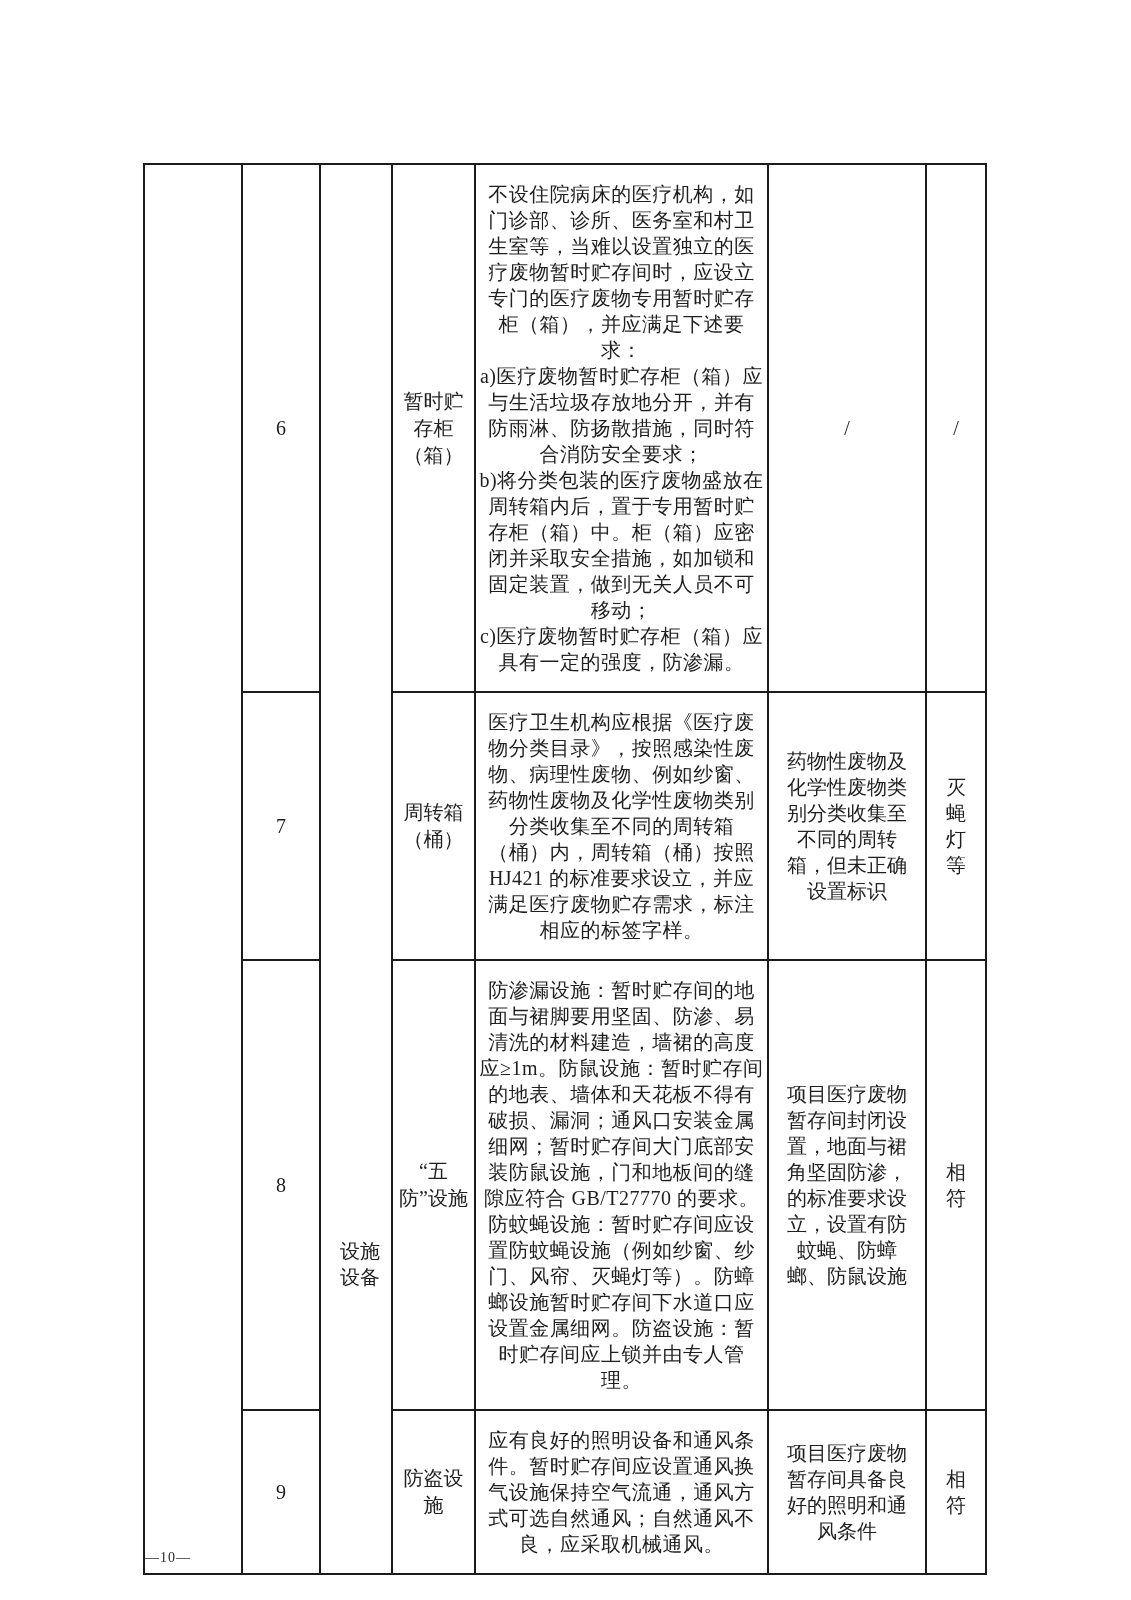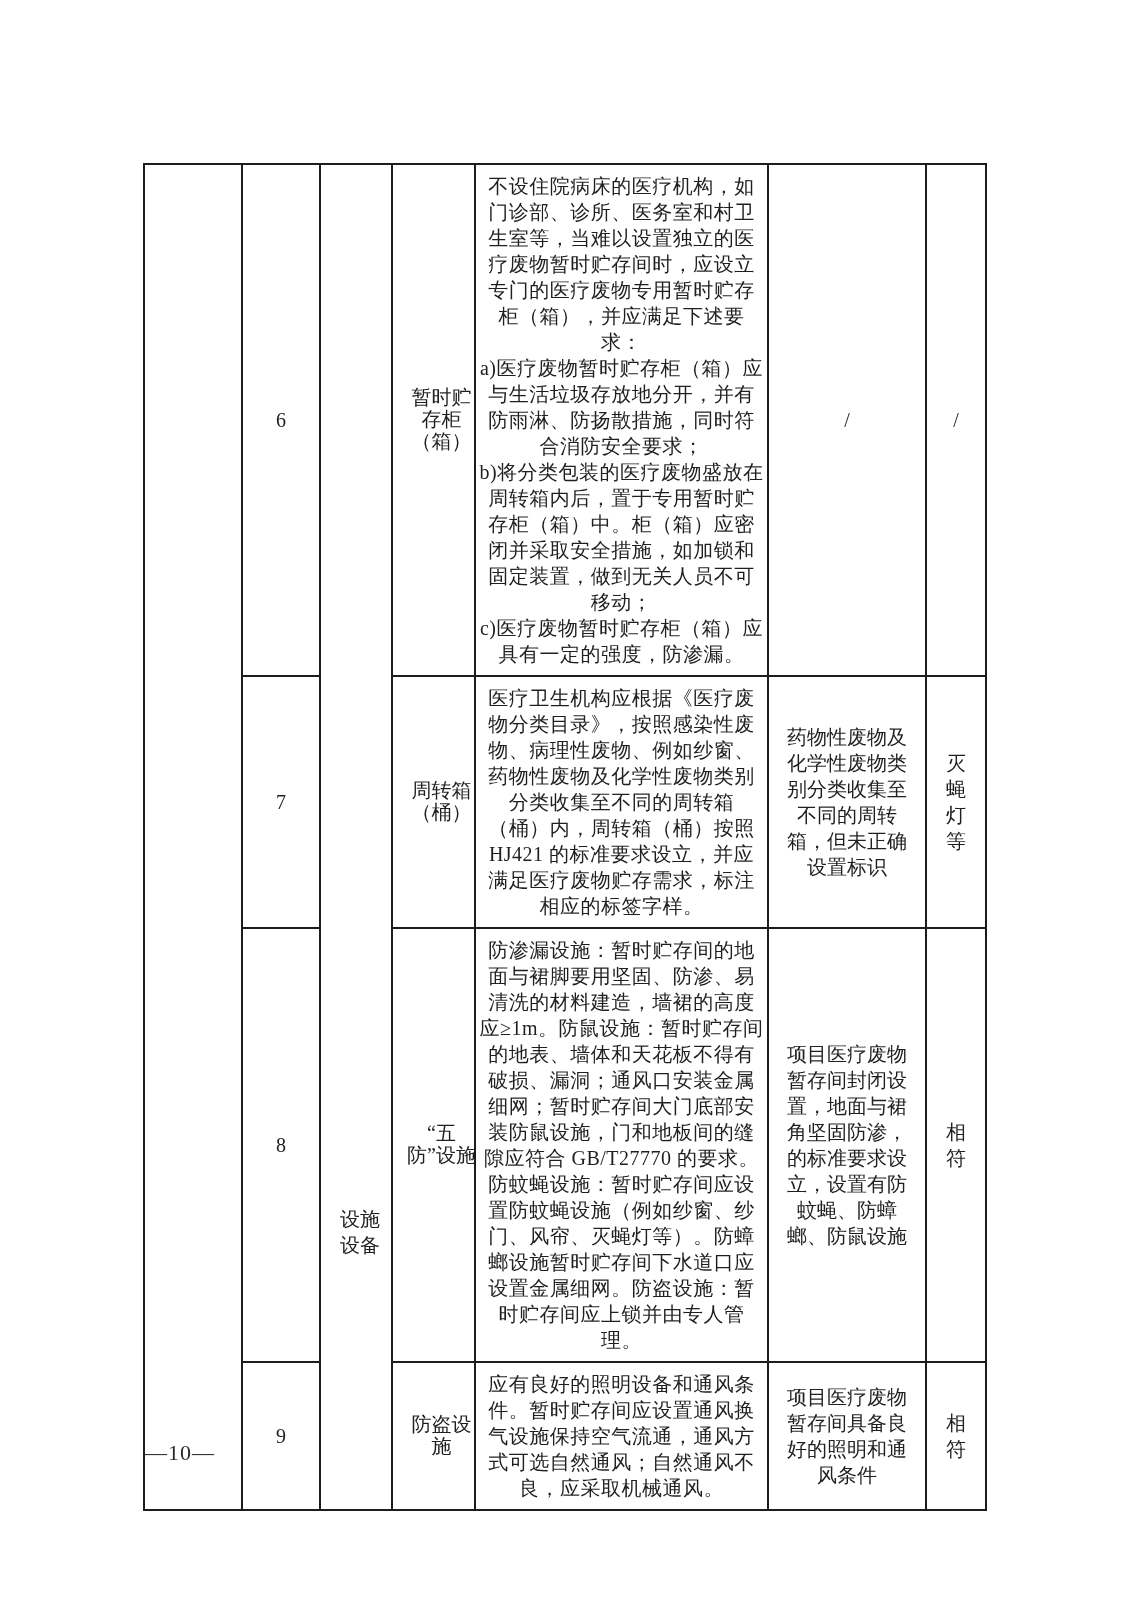--- a/index.html
+++ b/index.html
@@ -54,27 +54,26 @@
     display: inline-block;
     width: 2em;
     line-height: 26px;
     word-break: break-all;
   }
 
   td.c-item { padding: 0 4px; }
   .item-text {
     display: inline-block;
     width: 100%;
-    line-height: 22px;
+    line-height: 27px;
     word-break: break-all;
-    margin-left: 8px;
   }
 
   td.c-req {
-    padding: 8px 3px;
+    padding: 16px 3px;
     white-space: pre-wrap;
     letter-spacing: 0.5px;
     line-height: 26px;
   }
 
   td.c-act {
     padding: 0 10px;
     line-height: 26px;
   }
 
@@ -82,22 +81,22 @@
   .stack {
     display: inline-block;
     width: 1.4em;
     line-height: 26px;
     word-break: break-all;
   }
 
   .pageno {
     position: absolute;
     left: 145px;
-    top: 1440px;
-    font-size: 22px;
+    top: 1550px;
+    font-size: 14px;
     letter-spacing: 1px;
     color: #2a2a2a;
   }
 </style>
 </head>
 <body>
 
 <div class="page">
 
   <table class="tbl">

